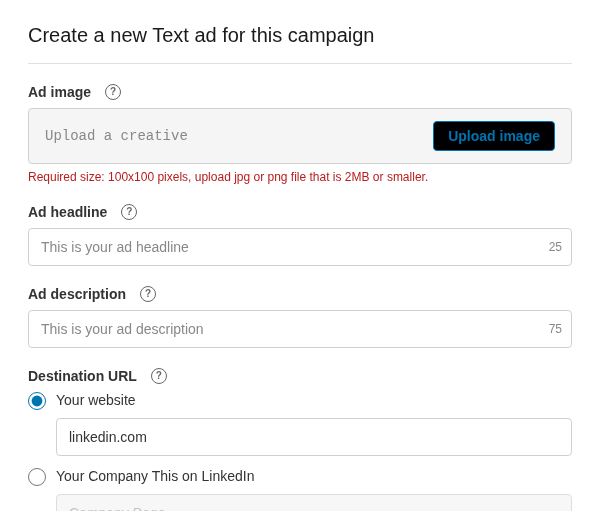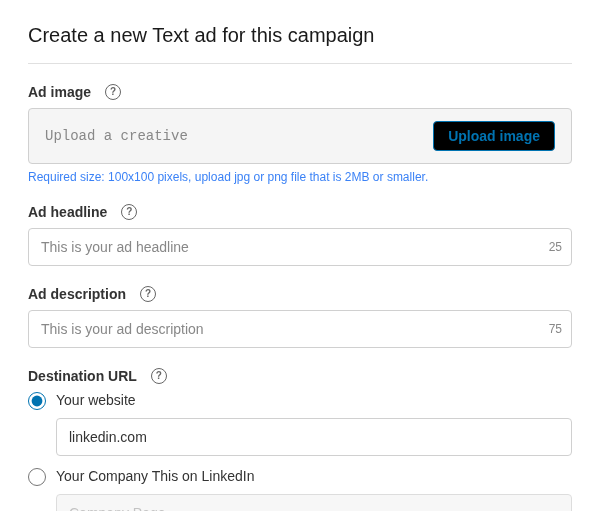--- a/index.html
+++ b/index.html
@@ -82,21 +82,21 @@
       padding: 6px 14px;
       border-radius: 4px;
       font-size: 14px;
       font-weight: 600;
       cursor: pointer;
       white-space: nowrap;
     }
 
     .upload-hint {
       font-size: 12px;
-      color: #3b82f6;
+      color: #b91c1c;
       margin-bottom: 0;
     }
 
     .text-input-wrapper {
       position: relative;
       display: flex;
       align-items: center;
     }
 
     .text-input {

